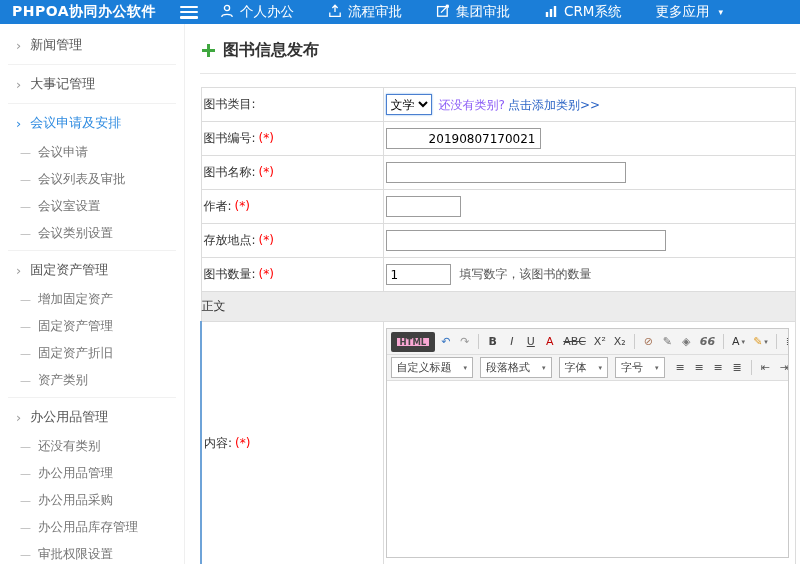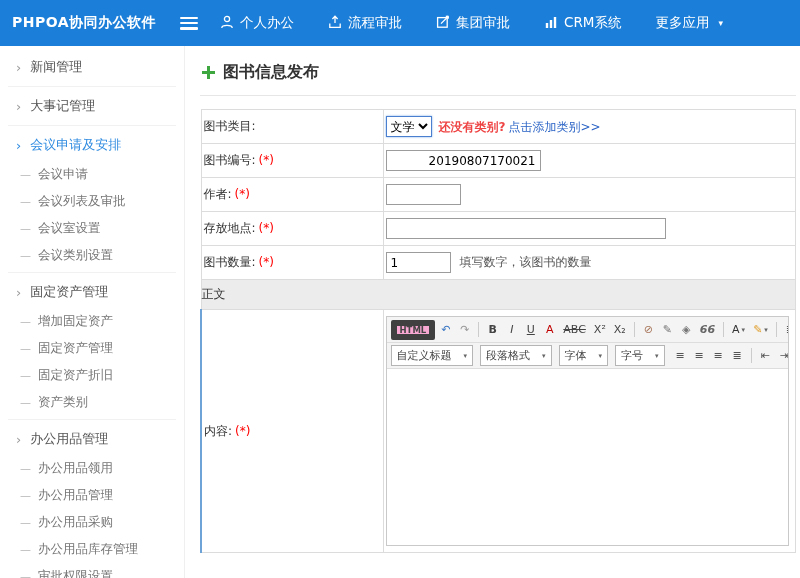--- a/index.html
+++ b/index.html
@@ -1,19 +1,19 @@
 <!DOCTYPE html>
 <html><head>
 <meta charset="utf-8">
 <style>
   *{margin:0;padding:0;box-sizing:border-box;}
   html,body{width:800px;height:578px;overflow:hidden;background:#fff;
     font-family:"DejaVu Sans","Liberation Sans",sans-serif;}
   
-  .topbar{height:46px;background:#1b7ed8;display:flex;align-items:center;color:#fff;}
+  .topbar{height:24px;background:#1b7ed8;display:flex;align-items:center;color:#fff;}
   .logo{width:168px;padding-left:12px;font-size:14px;font-weight:bold;letter-spacing:.5px;cursor:pointer;}
   .hamburger{width:18px;height:13px;display:flex;flex-direction:column;justify-content:space-between;margin:0 22px 0 12px;cursor:pointer;}
   .hamburger span{display:block;height:2.5px;background:#fff;border-radius:1px;}
   .topnav{display:flex;align-items:center;gap:34px;font-size:13.5px;}
   .nav-item{display:flex;align-items:center;gap:6px;cursor:pointer;white-space:nowrap;}
   .nav-caret{font-size:9px;margin-left:3px;}
   
   .layout{display:flex;height:540px;}
   .sidebar{width:185px;border-right:1px solid #efefef;padding-top:5px;overflow:hidden;background:#fff;flex:none;}
   .side-top{display:flex;align-items:center;gap:9px;padding:7px 0 7px 16px;font-size:13px;color:#555;cursor:pointer;}
@@ -36,21 +36,21 @@
   .label-cell{width:182px;}
   .req{color:#f00;margin-left:3px;}
   .field-cell input{height:21px;border:1px solid #9c9c9c;padding:2px 4px;font-size:12px;font-family:inherit;vertical-align:middle;}
   input[data-name="book-number-input"]{width:155px;text-align:right;}
   input[data-name="book-name-input"]{width:240px;}
   input[data-name="author-input"]{width:75px;}
   input[data-name="publisher-input"]{width:240px;}
   input[data-name="storage-location-input"]{width:280px;}
   input[data-name="book-quantity-input"]{width:65px;}
   .cat-select{border:1px solid #4a7fd0;box-shadow:0 0 2px #7fb2e8;font-size:12px;height:21px;background:#fff;font-family:inherit;}
-  .hint-red{color:#ef4444;margin-left:7px;font-weight:bold;}
+  .hint-red{color:#8b5cf6;margin-left:7px;}
   .hint-link{color:#2a63c5;text-decoration:none;margin-left:3px;cursor:pointer;}
   .hint-gray{color:#555;margin-left:9px;}
   .section-row td{background:#ececec;padding:6px 0;}
   .content-row .label-cell{vertical-align:middle;border-left:2px solid #6ea3d8;}
   .editor-cell{padding:4px 4px;vertical-align:top;height:230px;}
   
   .editor{border:1px solid #c9c9c9;width:99%;}
   .toolbar{display:flex;align-items:center;background:#f4f4f4;border-bottom:1px solid #ddd;padding:2px 4px;gap:2px;min-height:26px;overflow:hidden;white-space:nowrap;}
   .tb-btn{display:inline-flex;align-items:center;justify-content:center;min-width:17px;height:20px;padding:0 2px;font-size:11px;color:#444;border:1px solid transparent;border-radius:2px;cursor:pointer;flex:none;}
   .tb-btn.boxed{font-size:8.5px;font-weight:bold;border:6px solid #404040;background:#f9a8d4;padding:0 3px;}
@@ -160,21 +160,21 @@
         <span class="dash" data-name="dash-icon">—</span>
         <span data-name="sidebar-item-label">资产类别</span>
       </div>
       <div class="side-sep" data-name="sidebar-separator"></div>
       <div class="side-top" data-name="sidebar-group-office-supplies-management">
         <span class="chev" data-name="chevron-right-icon">›</span>
         <span data-name="sidebar-group-label">办公用品管理</span>
       </div>
       <div class="side-sub" data-name="sidebar-item-supplies-requisition">
         <span class="dash" data-name="dash-icon">—</span>
-        <span data-name="sidebar-item-label">办公用品领用</span>
+        <span data-name="sidebar-item-label">还没有类别</span>
       </div>
       <div class="side-sub" data-name="sidebar-item-supplies-management">
         <span class="dash" data-name="dash-icon">—</span>
         <span data-name="sidebar-item-label">办公用品管理</span>
       </div>
       <div class="side-sub" data-name="sidebar-item-supplies-purchase">
         <span class="dash" data-name="dash-icon">—</span>
         <span data-name="sidebar-item-label">办公用品采购</span>
       </div>
       <div class="side-sub" data-name="sidebar-item-supplies-inventory">
@@ -198,20 +198,24 @@
 
     <table class="form-table" data-name="book-form">
       <tbody data-name="form-rows">
           <tr data-name="form-row-book-category">
             <td class="label-cell"><span data-name="field-label">图书类目:</span></td>
             <td class="field-cell"><select class="cat-select" data-name="book-category-select"><option>文学</option></select><span class="hint-red" data-name="no-category-hint">还没有类别?</span><a class="hint-link" data-name="add-category-link" href="#">点击添加类别&gt;&gt;</a></td>
           </tr>
           <tr data-name="form-row-book-number">
             <td class="label-cell"><span data-name="field-label">图书编号:</span><span class="req" data-name="required-mark">(*)</span></td>
             <td class="field-cell"><input type="text" data-name="book-number-input" value="20190807170021" style=""></td>
+          </tr>
+          <tr data-name="form-row-book-name">
+            <td class="label-cell"><span data-name="field-label">图书名称:</span><span class="req" data-name="required-mark">(*)</span></td>
+            <td class="field-cell"><input type="text" data-name="book-name-input" style=""></td>
           </tr>
           <tr data-name="form-row-author">
             <td class="label-cell"><span data-name="field-label">作者:</span><span class="req" data-name="required-mark">(*)</span></td>
             <td class="field-cell"><input type="text" data-name="author-input" style=""></td>
           </tr>
           <tr data-name="form-row-storage-location">
             <td class="label-cell"><span data-name="field-label">存放地点:</span><span class="req" data-name="required-mark">(*)</span></td>
             <td class="field-cell"><input type="text" data-name="storage-location-input" style=""></td>
           </tr>
           <tr data-name="form-row-book-quantity">

